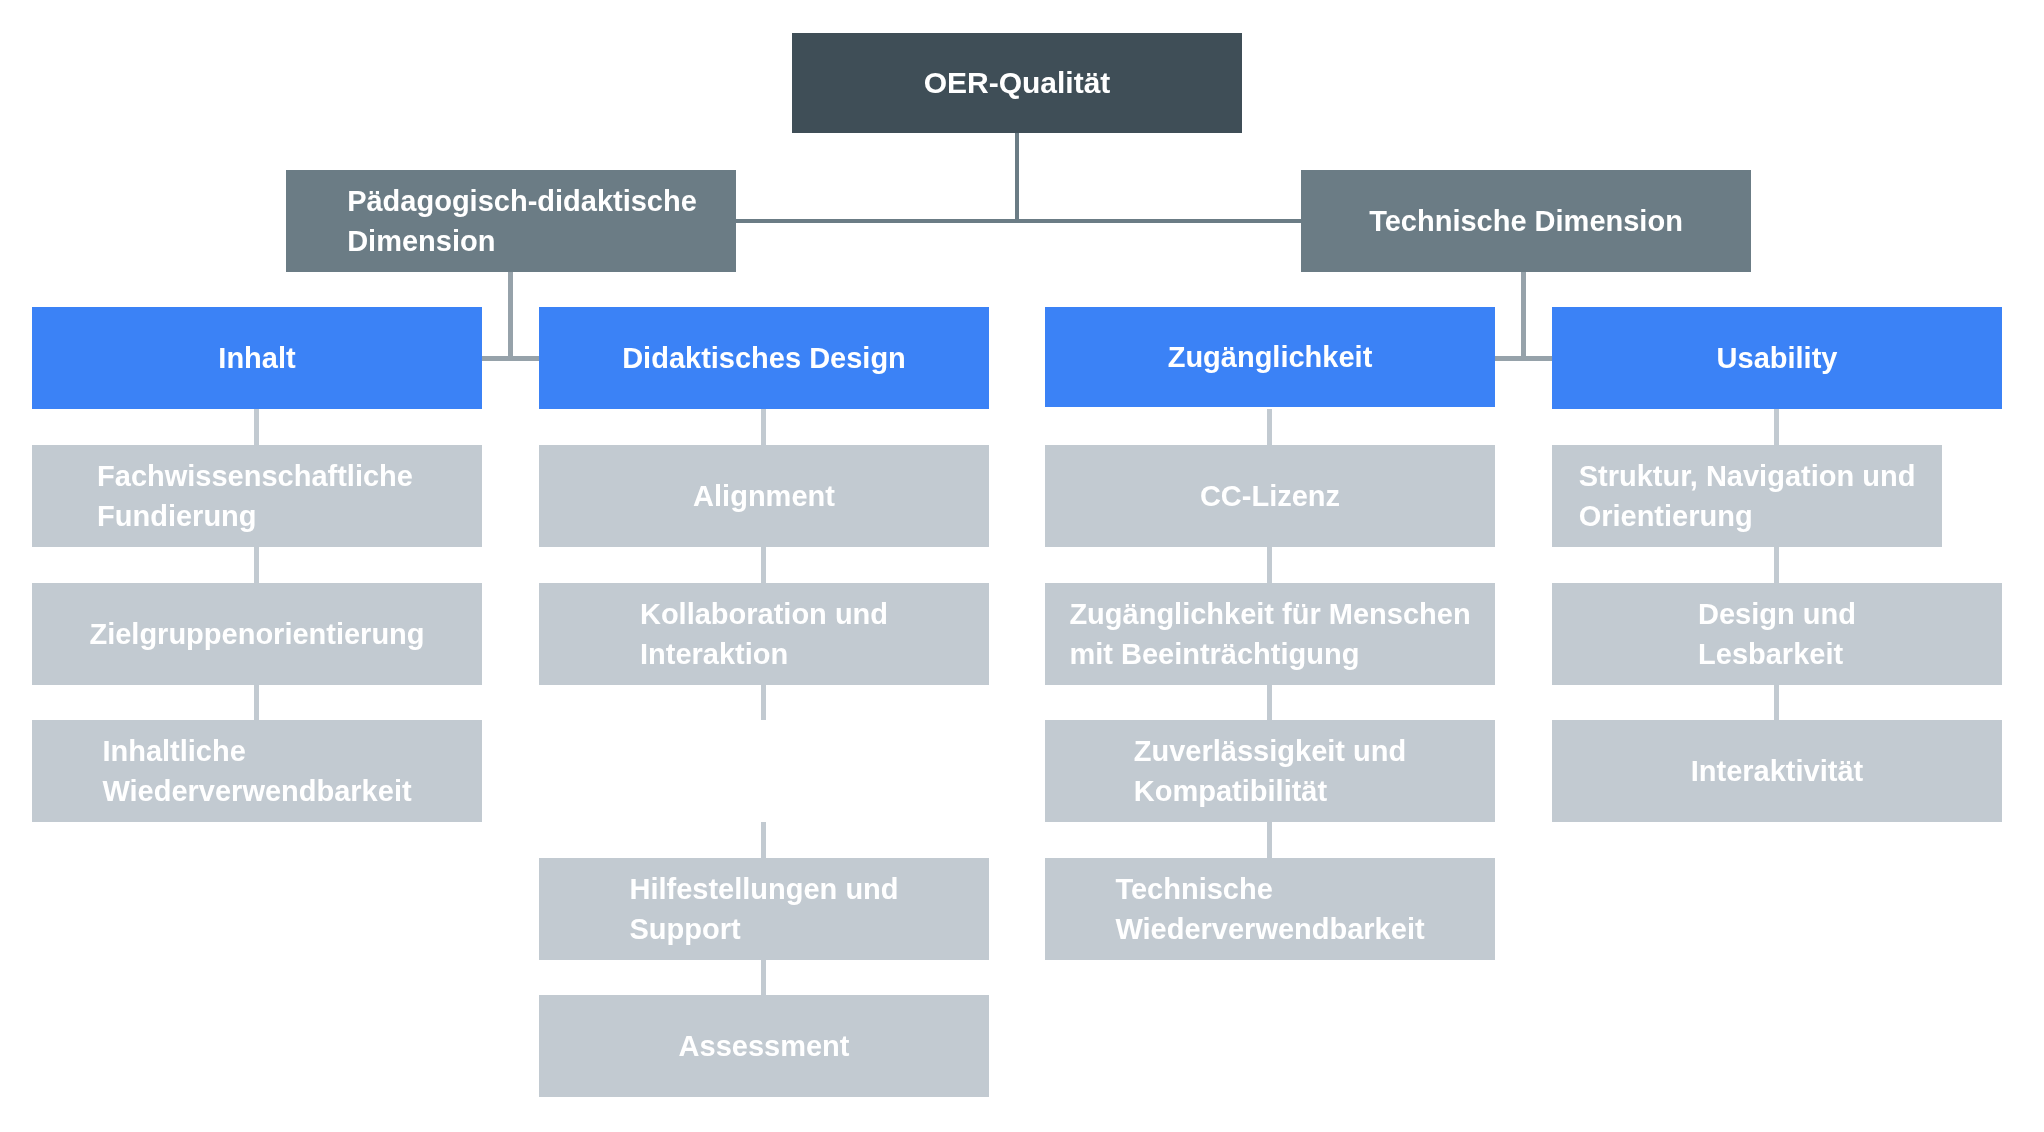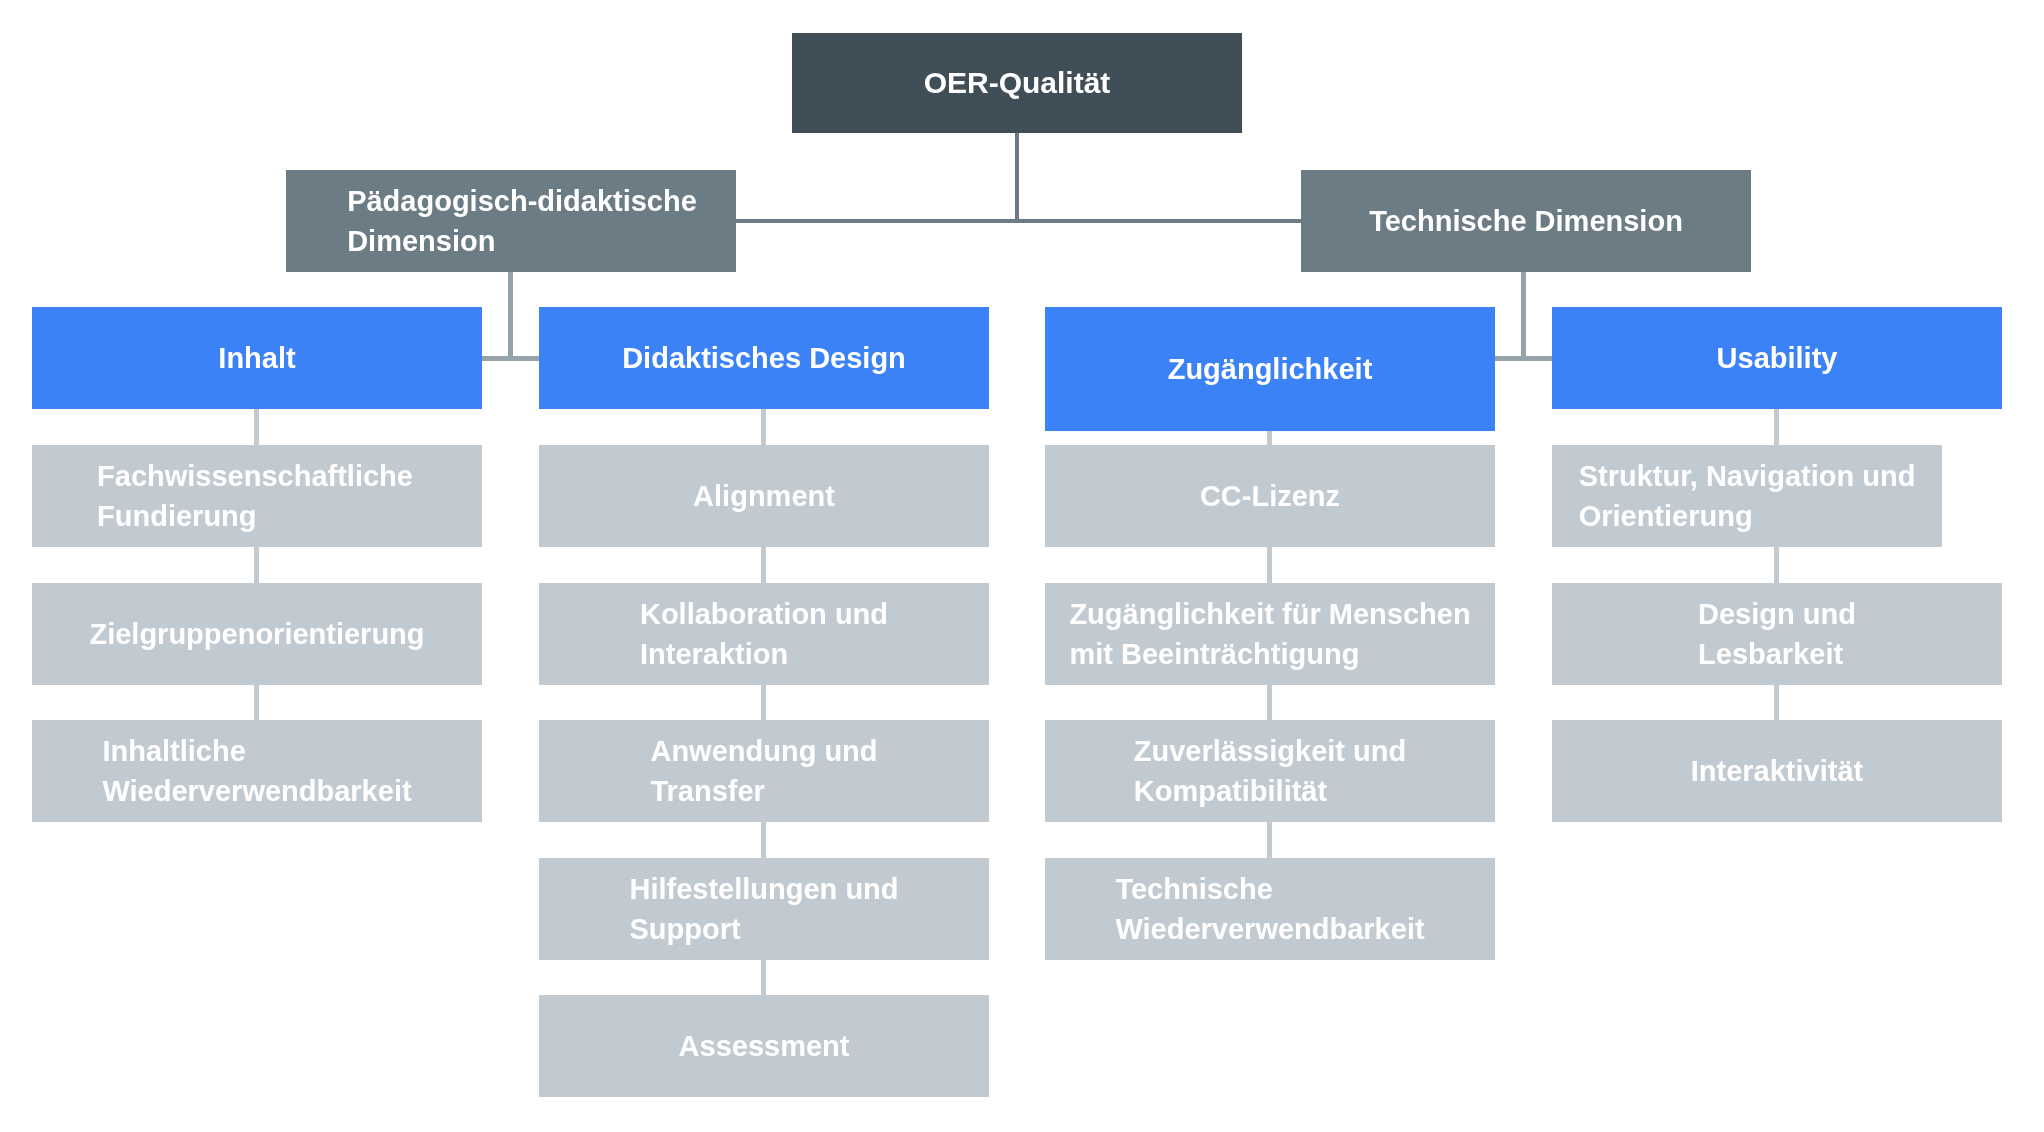--- a/index.html
+++ b/index.html
@@ -71,34 +71,32 @@
   <div class="line c-light" style="left:1774px; top:685px; width:5px; height:35px;"></div>
 
   <div class="box root-box" style="left:792px; top:33px; width:450px; height:100px;">OER-Qualität</div>
 
   <div class="box dim-box" style="left:286px; top:170px; width:450px; height:102px;padding-left:36px;">Pädagogisch-didaktische
 Dimension</div>
   <div class="box dim-box" style="left:1301px; top:170px; width:450px; height:102px;">Technische Dimension</div>
 
   <div class="box cat-box" style="left:32px; top:307px; width:450px; height:102px;">Inhalt</div>
   <div class="box cat-box" style="left:539px; top:307px; width:450px; height:102px;">Didaktisches Design</div>
-  <div class="box cat-box" style="left:1045px; top:307px; width:450px; height:124px;">Zugänglichkeit</div>
+  <div class="box cat-box" style="left:1045px; top:307px; width:450px; height:100px;">Zugänglichkeit</div>
   <div class="box cat-box" style="left:1552px; top:307px; width:450px; height:102px;">Usability</div>
 
   <div class="box item-box" style="left:32px; top:445px; width:450px; height:102px;padding-left:10px;">Fachwissenschaftliche
 Fundierung</div>
   <div class="box item-box" style="left:32px; top:583px; width:450px; height:102px;">Zielgruppenorientierung</div>
   <div class="box item-box" style="left:32px; top:720px; width:450px; height:102px;">Inhaltliche
 Wiederverwendbarkeit</div>
 
   <div class="box item-box" style="left:539px; top:445px; width:450px; height:102px;">Alignment</div>
   <div class="box item-box" style="left:539px; top:583px; width:450px; height:102px;">Kollaboration und
 Interaktion</div>
-  <div class="box item-box" style="left:539px; top:720px; width:450px; height:102px;">Anwendung und
-Transfer</div>
   <div class="box item-box" style="left:539px; top:858px; width:450px; height:102px;">Hilfestellungen und
 Support</div>
   <div class="box item-box" style="left:539px; top:995px; width:450px; height:102px;">Assessment</div>
 
   <div class="box item-box" style="left:1045px; top:445px; width:450px; height:102px;">CC-Lizenz</div>
   <div class="box item-box" style="left:1045px; top:583px; width:450px; height:102px;">Zugänglichkeit für Menschen
 mit Beeinträchtigung</div>
   <div class="box item-box" style="left:1045px; top:720px; width:450px; height:102px;">Zuverlässigkeit und
 Kompatibilität</div>
   <div class="box item-box" style="left:1045px; top:858px; width:450px; height:102px;">Technische

